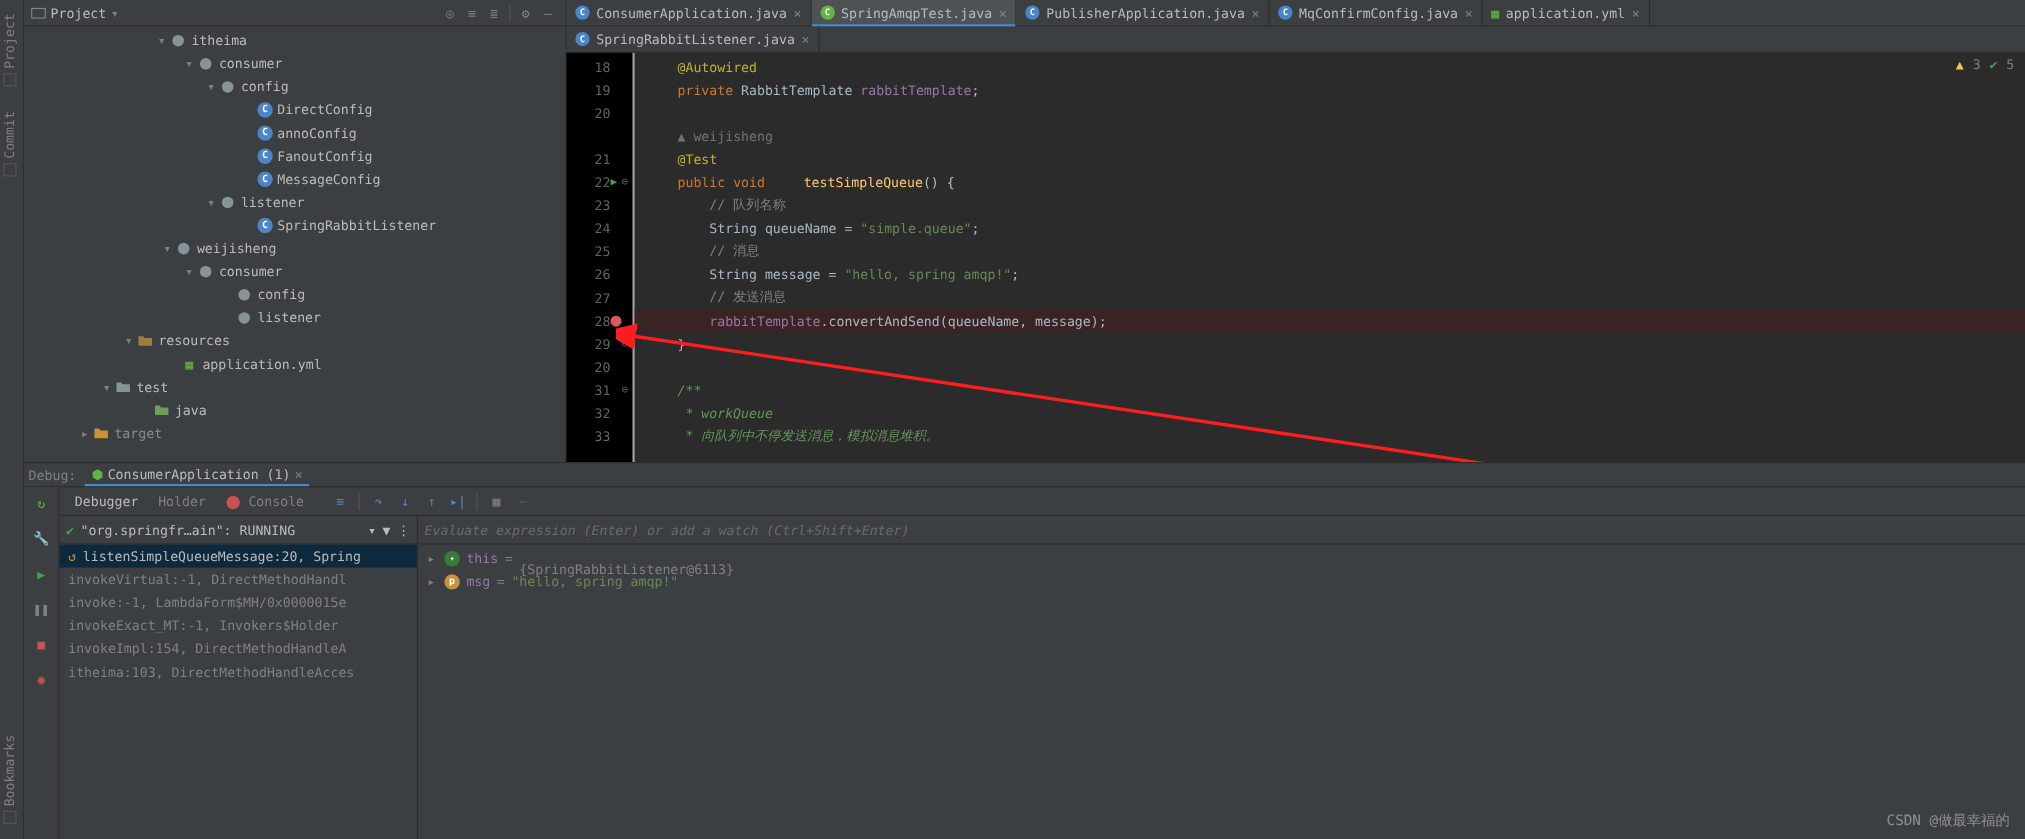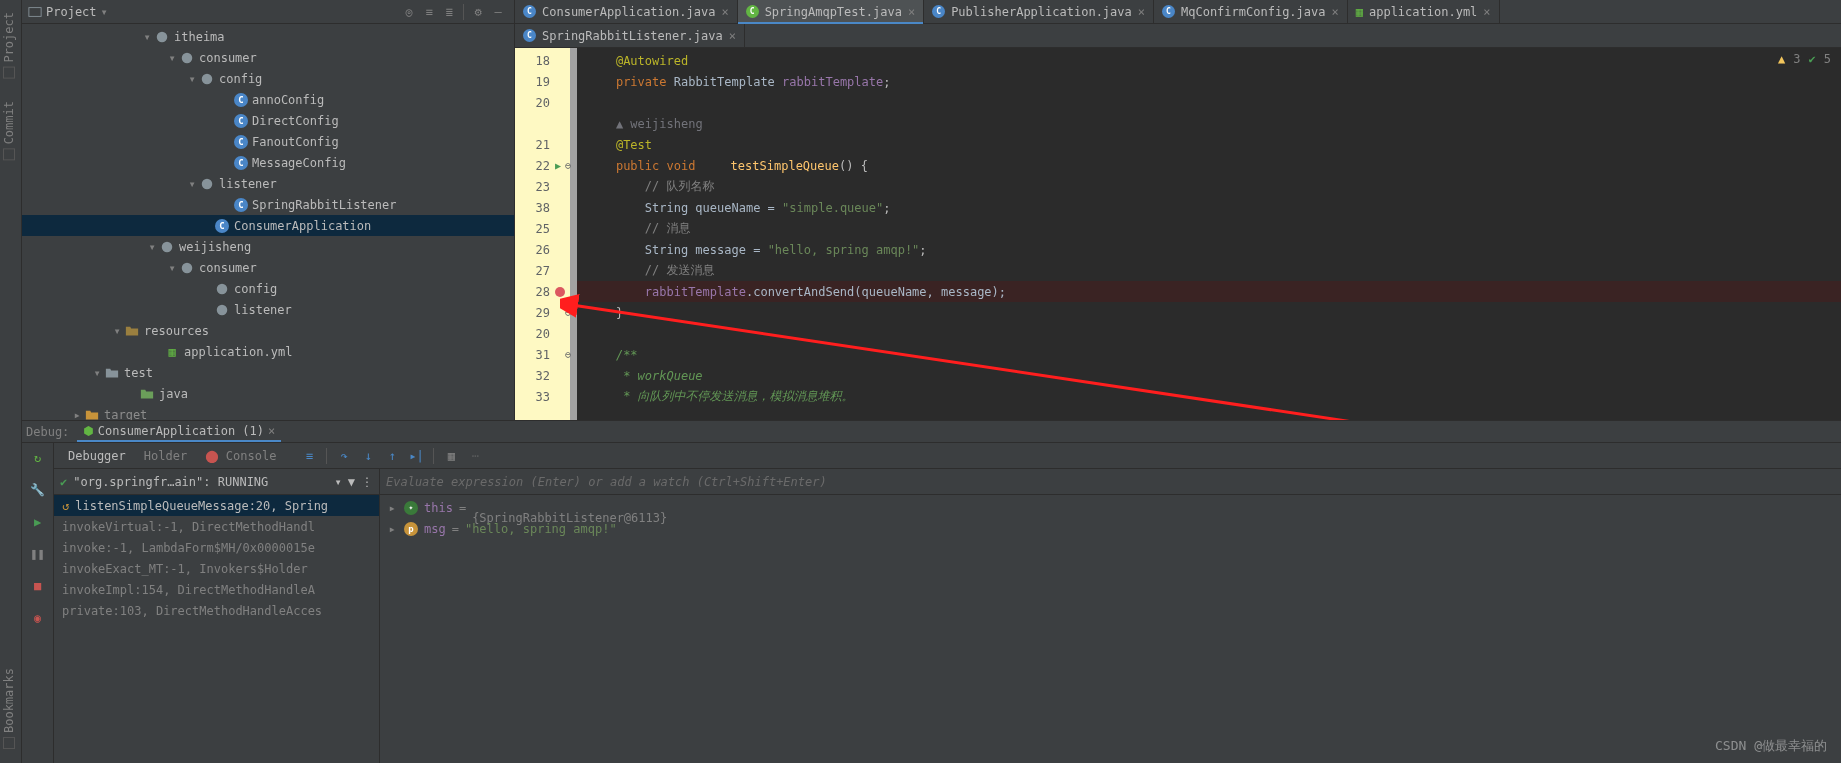--- a/index.html
+++ b/index.html
@@ -63,21 +63,21 @@
   .tabs{height:24px;display:flex;align-items:stretch;background:var(--bg2);border-bottom:1px solid #2d2d2d;}
   .tabs2{height:24px;display:flex;align-items:stretch;background:var(--bg2);border-bottom:1px solid #2d2d2d;}
   .tab{display:flex;align-items:center;padding:0 8px;gap:6px;border-right:1px solid #2d2d2d;cursor:pointer;position:relative;}
   .tab .cls{background:#4a86c7;border-radius:7px;width:13px;height:13px;color:#fff;font-weight:bold;font-size:8px;display:flex;align-items:center;justify-content:center;}
   .tab .grn{background:#62b543;border-radius:7px;width:13px;height:13px;color:#fff;font-weight:bold;font-size:8px;display:flex;align-items:center;justify-content:center;}
   .tab .x{color:var(--text-dim);}
   .tab.active{background:#4e5254;}
   .tab.active::after{content:"";position:absolute;left:0;right:0;bottom:-1px;height:2px;background:var(--tab-sel-underline);}
   
   .code-wrap{flex:1;display:flex;position:relative;}
-  .gutter{width:62px;background:#fef9c3;border-right:7px solid #a3a3a3;padding-top:2px;}
+  .gutter{width:62px;background:#000000;border-right:2px solid #a3a3a3;padding-top:2px;}
   .gline{height:21px;display:flex;align-items:center;justify-content:flex-end;padding-right:20px;color:var(--line-num);position:relative;}
   .gline .bp{width:10px;height:10px;background:var(--breakpoint);border-radius:5px;position:absolute;left:40px;}
   .gline .mark{position:absolute;left:40px;color:#499c54;font-size:10px;}
   .gline .tog{position:absolute;left:50px;color:#606366;font-size:10px;}
   .code{flex:1;padding-top:2px;position:relative;}
   .cline{height:21px;display:flex;align-items:center;padding-left:10px;white-space:pre;}
   .cline.hl{background:#3a2323;}
   .kw{color:var(--orange);}
   .anno{color:var(--anno);}
   .field{color:var(--purple);}
@@ -190,26 +190,26 @@
           <span class="ficon pkg">
             <svg width="14" height="14" viewBox="0 0 16 16">
               <circle cx="8" cy="8" r="6" fill="#87939a"></circle>
             </svg>
           </span>
           <span class="label">config</span>
         </div>
         <div class="node" style="padding-left: 200px;">
           <span class="arrow"></span>
           <span class="ficon class"></span>
+          <span class="label">DirectConfig</span>
+        </div>
+        <div class="node" style="padding-left: 200px;">
+          <span class="arrow"></span>
+          <span class="ficon class"></span>
           <span class="label">annoConfig</span>
-        </div>
-        <div class="node" style="padding-left: 200px;">
-          <span class="arrow"></span>
-          <span class="ficon class"></span>
-          <span class="label">DirectConfig</span>
         </div>
         <div class="node" style="padding-left: 200px;">
           <span class="arrow"></span>
           <span class="ficon class"></span>
           <span class="label">FanoutConfig</span>
         </div>
         <div class="node" style="padding-left: 200px;">
           <span class="arrow"></span>
           <span class="ficon class"></span>
           <span class="label">MessageConfig</span>
@@ -220,25 +220,20 @@
             <svg width="14" height="14" viewBox="0 0 16 16">
               <circle cx="8" cy="8" r="6" fill="#87939a"></circle>
             </svg>
           </span>
           <span class="label">listener</span>
         </div>
         <div class="node" style="padding-left: 200px;">
           <span class="arrow"></span>
           <span class="ficon class"></span>
           <span class="label">SpringRabbitListener</span>
-        </div>
-        <div class="node selected" style="padding-left: 180px;">
-          <span class="arrow"></span>
-          <span class="ficon app"></span>
-          <span class="label">ConsumerApplication</span>
         </div>
         <div class="node" style="padding-left: 125px;">
           <span class="arrow">▾</span>
           <span class="ficon pkg">
             <svg width="14" height="14" viewBox="0 0 16 16">
               <circle cx="8" cy="8" r="6" fill="#87939a"></circle>
             </svg>
           </span>
           <span class="label">weijisheng</span>
         </div>
@@ -350,21 +345,21 @@
       </div>
     <div class="code-wrap">
       <div class="gutter" id="gutter">
           <div class="gline">18</div>
           <div class="gline">19</div>
           <div class="gline">20</div>
           <div class="gline"></div>
           <div class="gline">21</div>
           <div class="gline">22<span class="mark">▶</span><span class="tog">⊖</span></div>
           <div class="gline">23</div>
-          <div class="gline">38</div>
+          <div class="gline">24</div>
           <div class="gline">25</div>
           <div class="gline">26</div>
           <div class="gline">27</div>
           <div class="gline">28<span class="bp"></span></div>
           <div class="gline">29<span class="tog">⊖</span></div>
           <div class="gline">20</div>
           <div class="gline">31<span class="tog">⊖</span></div>
           <div class="gline">32</div>
           <div class="gline">33</div>
         </div>
@@ -464,21 +459,21 @@
             <div class="frame-item">
               <span>invoke:-1, LambdaForm$MH/0x0000015e</span>
             </div>
             <div class="frame-item">
               <span>invokeExact_MT:-1, Invokers$Holder</span>
             </div>
             <div class="frame-item">
               <span>invokeImpl:154, DirectMethodHandleA</span>
             </div>
             <div class="frame-item">
-              <span>private:103, DirectMethodHandleAcces</span>
+              <span>itheima:103, DirectMethodHandleAcces</span>
             </div>
           </div>
         <div class="vars-list" id="vars">
             <div class="var-item">
               <span class="var-caret">▸</span>
               <span class="var-ico t">
                 <span style="font-size:8px;">✦</span>
               </span>
               <span class="var-name">this</span>
               <span class="var-eq"> = </span>

